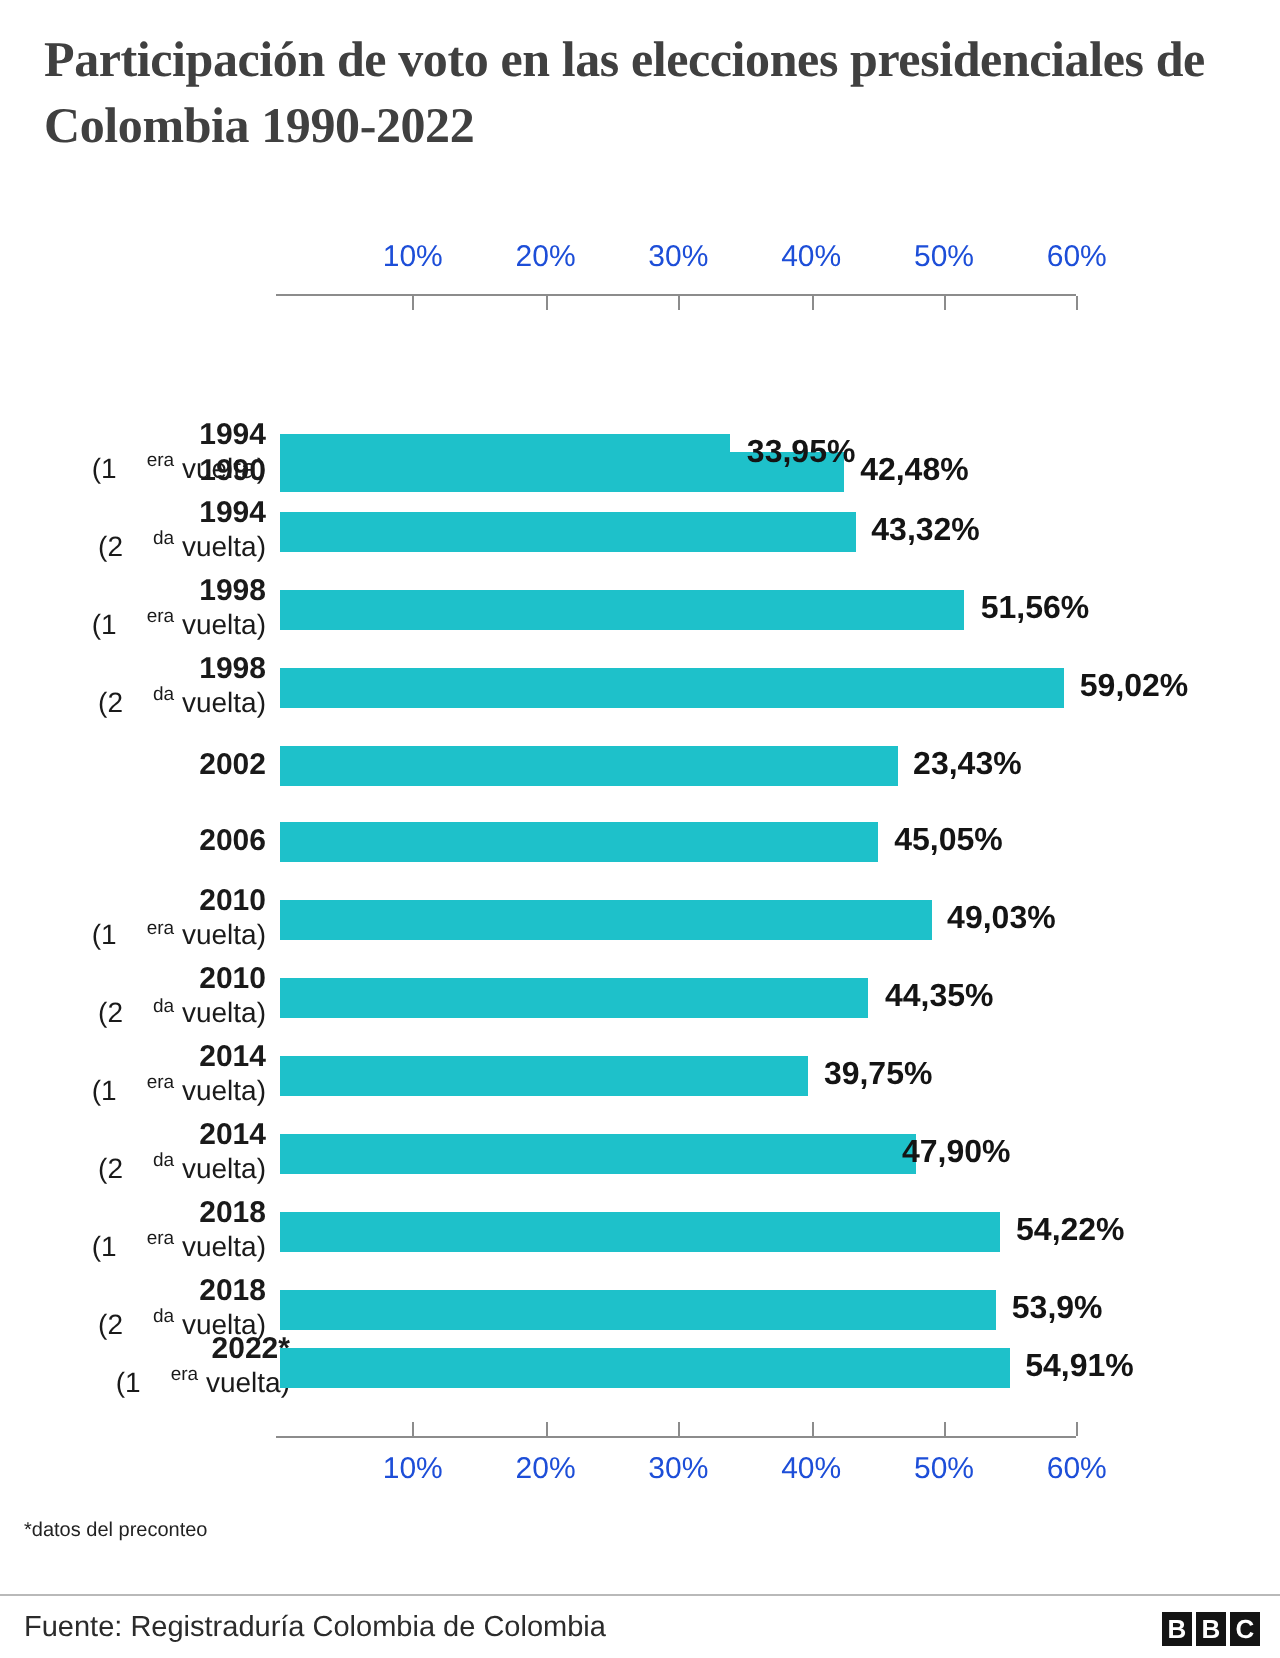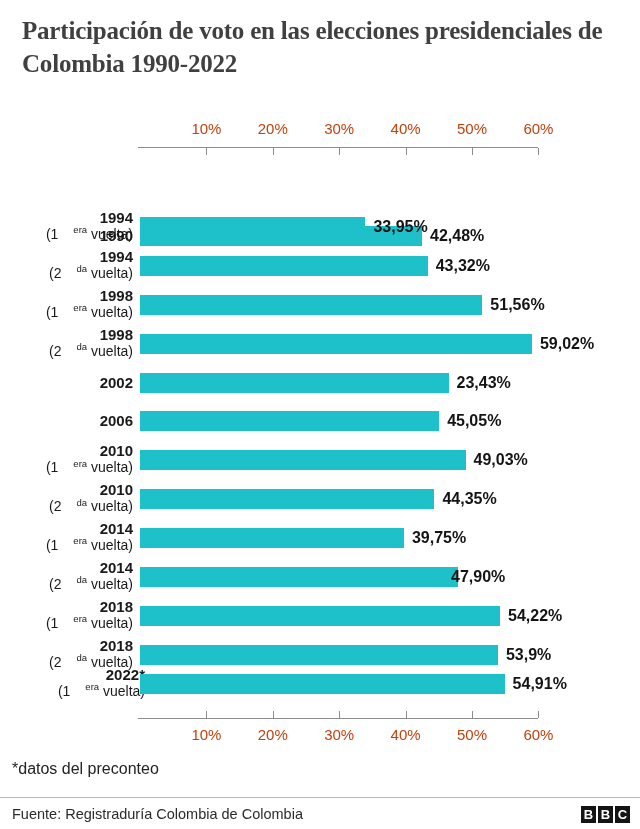--- a/index.html
+++ b/index.html
@@ -36,21 +36,21 @@
     left: 0;
     top: 120px;
     width: 640px;
     height: 615px;
   }
 
   
   .axis-tick-label {
     position: absolute;
     font-size: 15px;
-    color: #c2410c;
+    color: #1d4ed8;
     text-align: center;
     width: 46px;
     white-space: nowrap;
   }
   #axis-top-labels .axis-tick-label { top: 0px; }
   #axis-bottom-labels .axis-tick-label { top: 606px; }
 
   
   .axis-line {
     position: absolute;
@@ -124,21 +124,21 @@
     font-weight: 700;
     color: #141414;
     white-space: nowrap;
   }
 
   
   #footnote {
     position: absolute;
     left: 12px;
     top: 760px;
-    font-size: 16px;
+    font-size: 10px;
     color: #222222;
   }
   #footer-rule {
     position: absolute;
     left: 0;
     top: 797px;
     width: 640px;
     height: 1px;
     background: #b9b9b9;
   }

